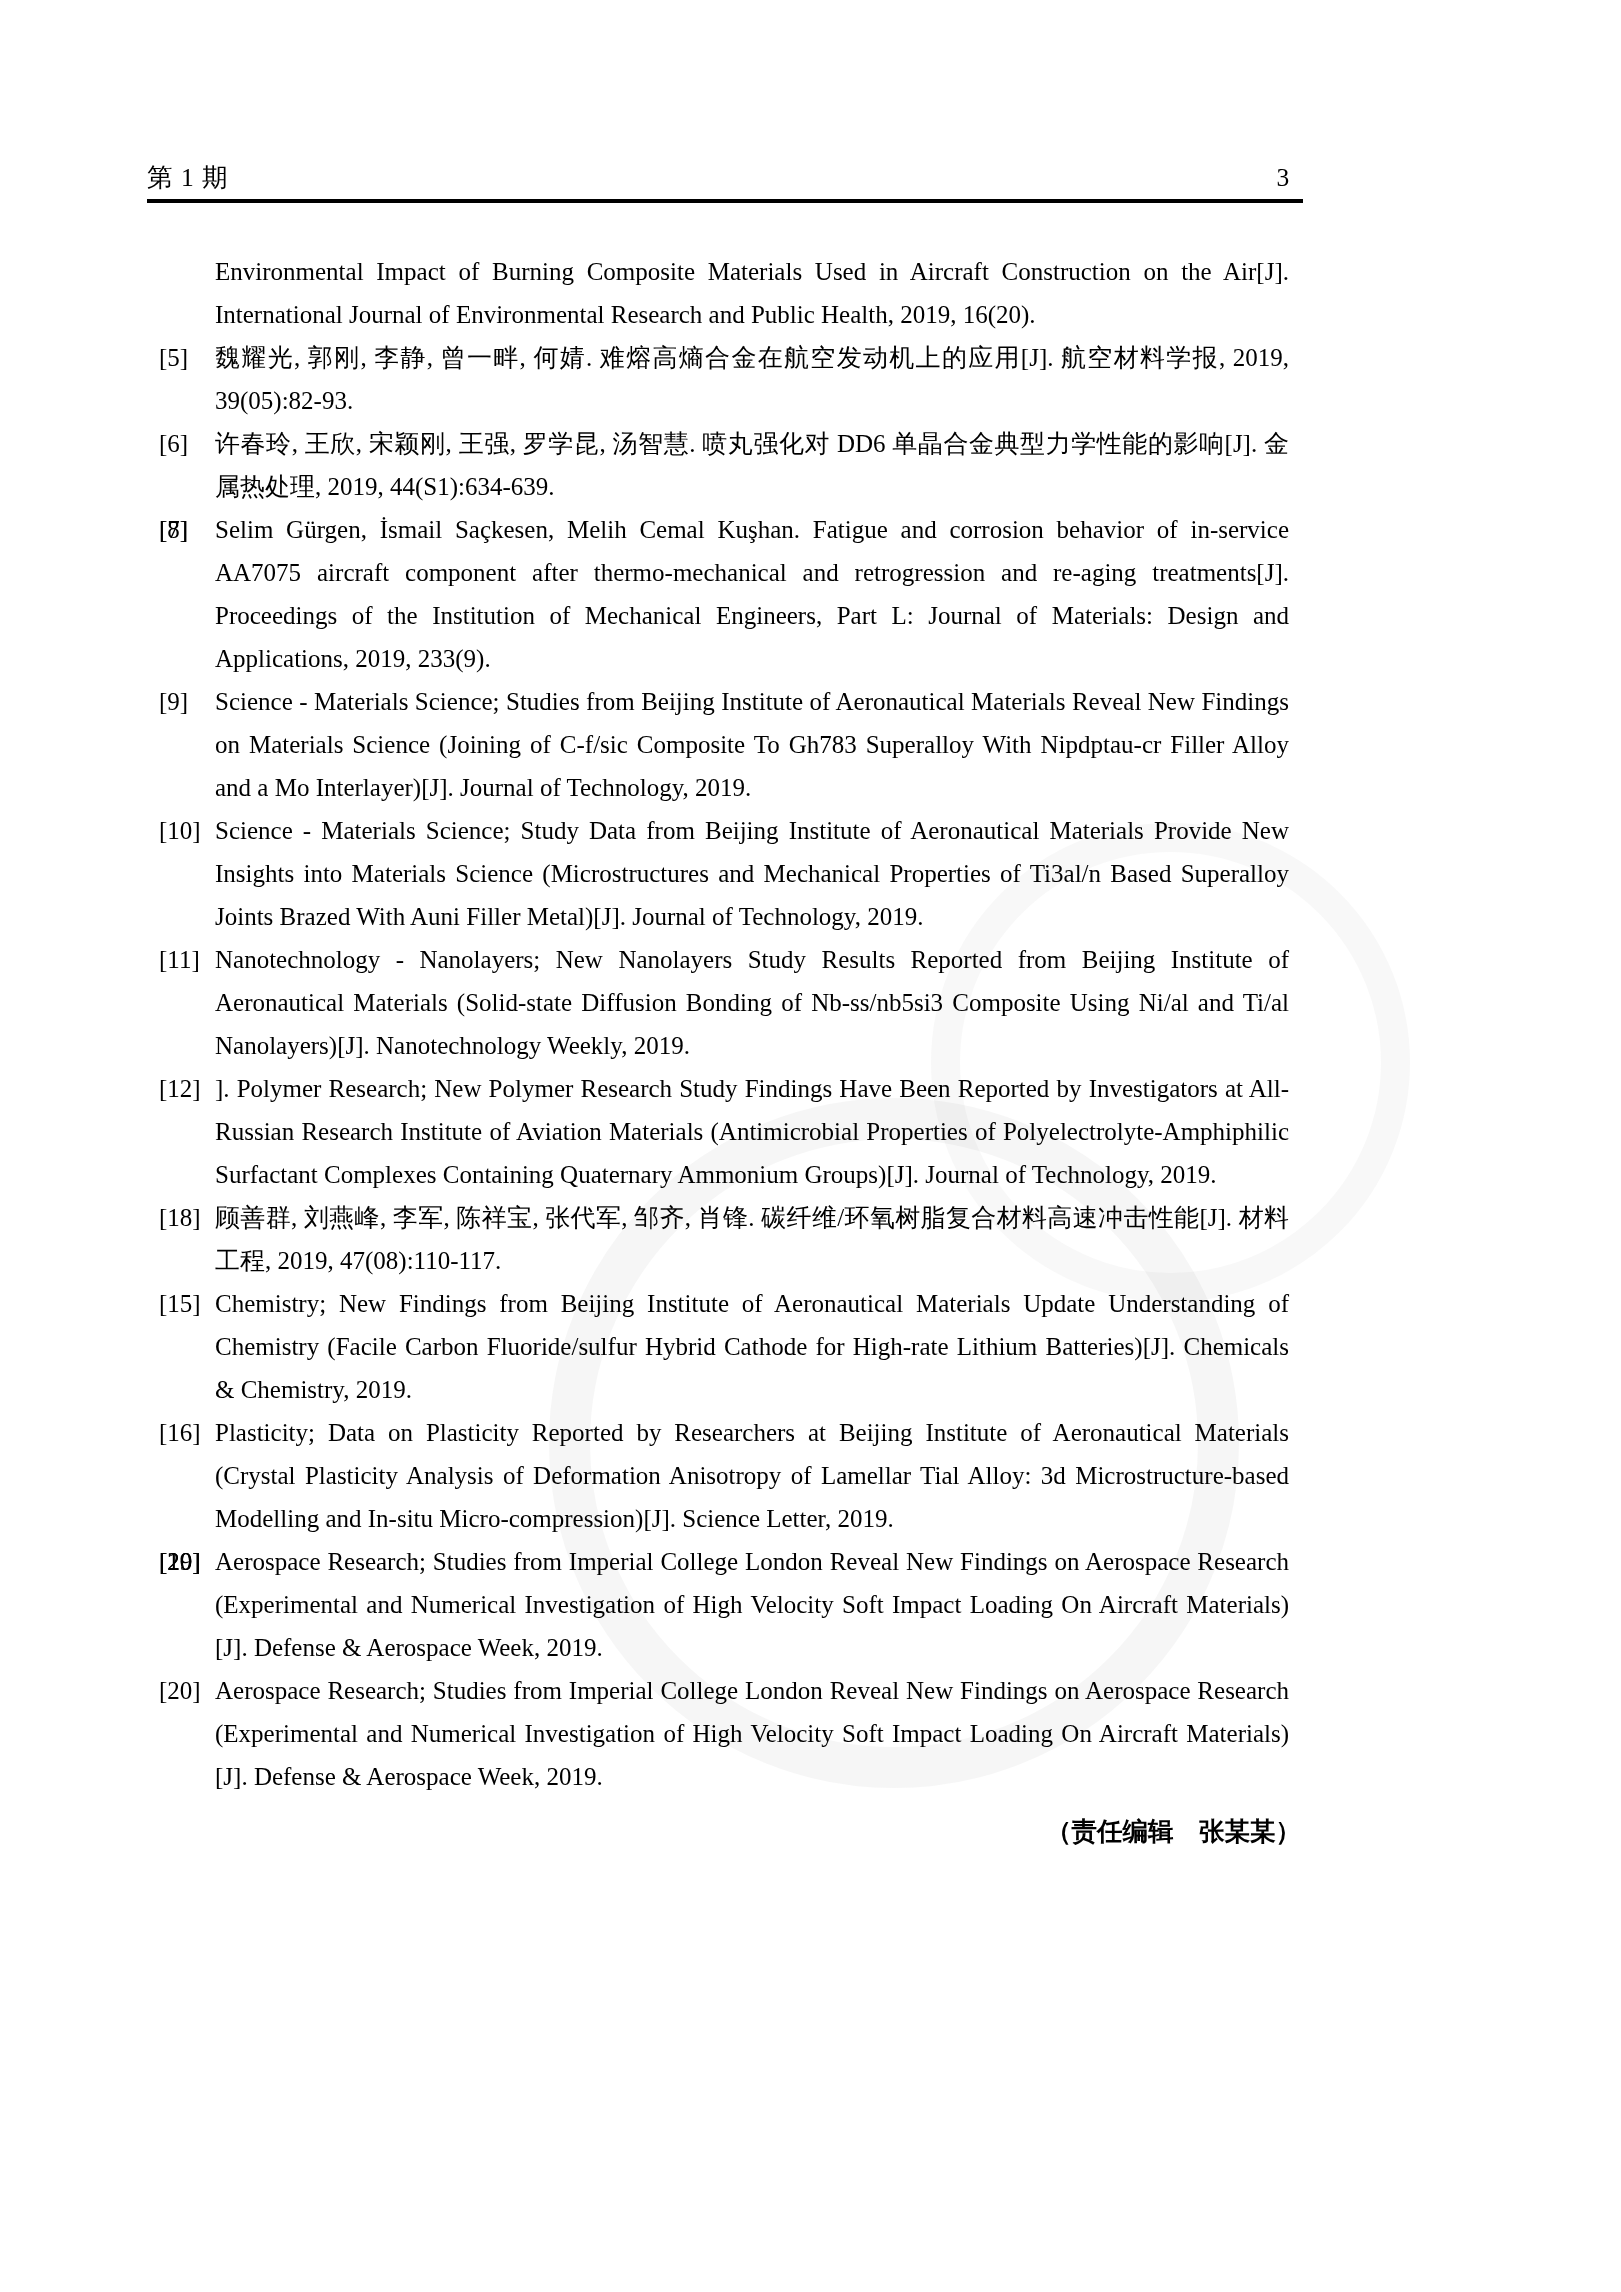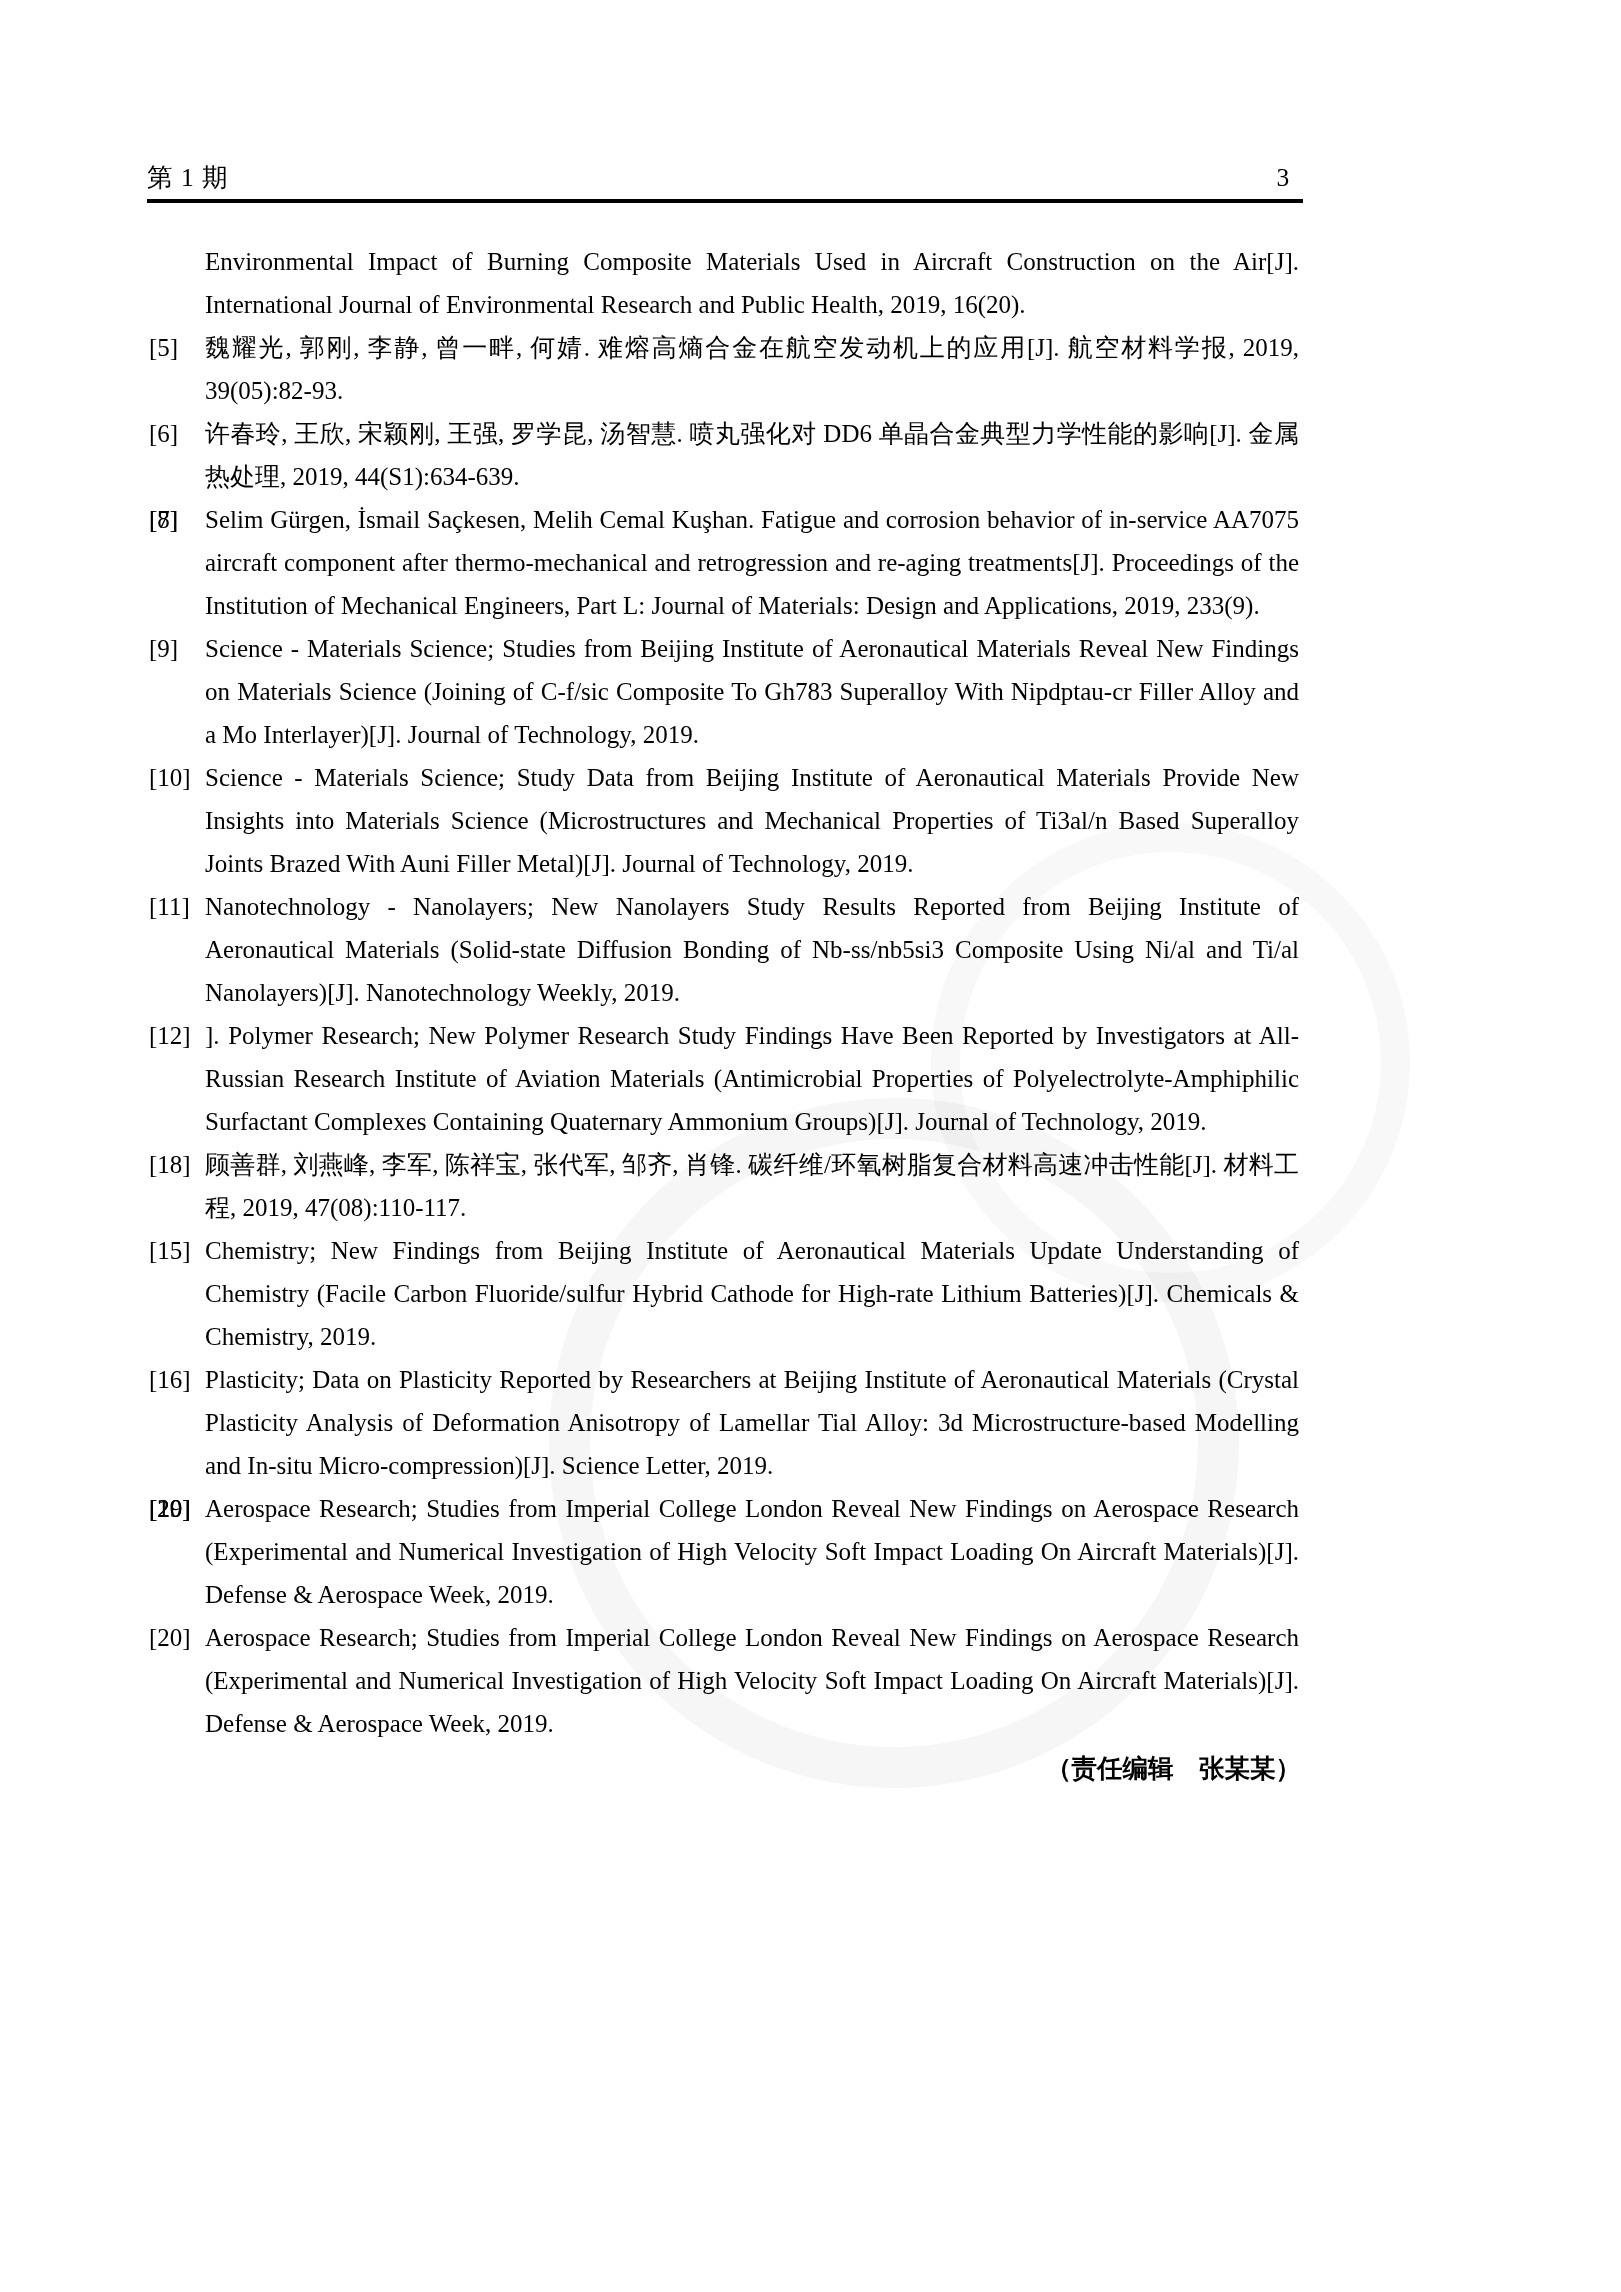--- a/index.html
+++ b/index.html
@@ -32,21 +32,21 @@
   .header .issue { letter-spacing: 1px; }
   .header .pageno { margin-right: 13.7px; }
   .content {
     position: absolute;
     left: 147px;
     right: 151px;
     top: 238px;
   }
   ol.refs {
     list-style: none;
-    margin: 2px;
+    margin: 12px;
     padding: 0;
   }
   .ref {
     position: relative;
     padding-left: 56px;
     font-size: 25px;
     line-height: 43px;
     text-align: justify;
     text-align-last: left;
   }

